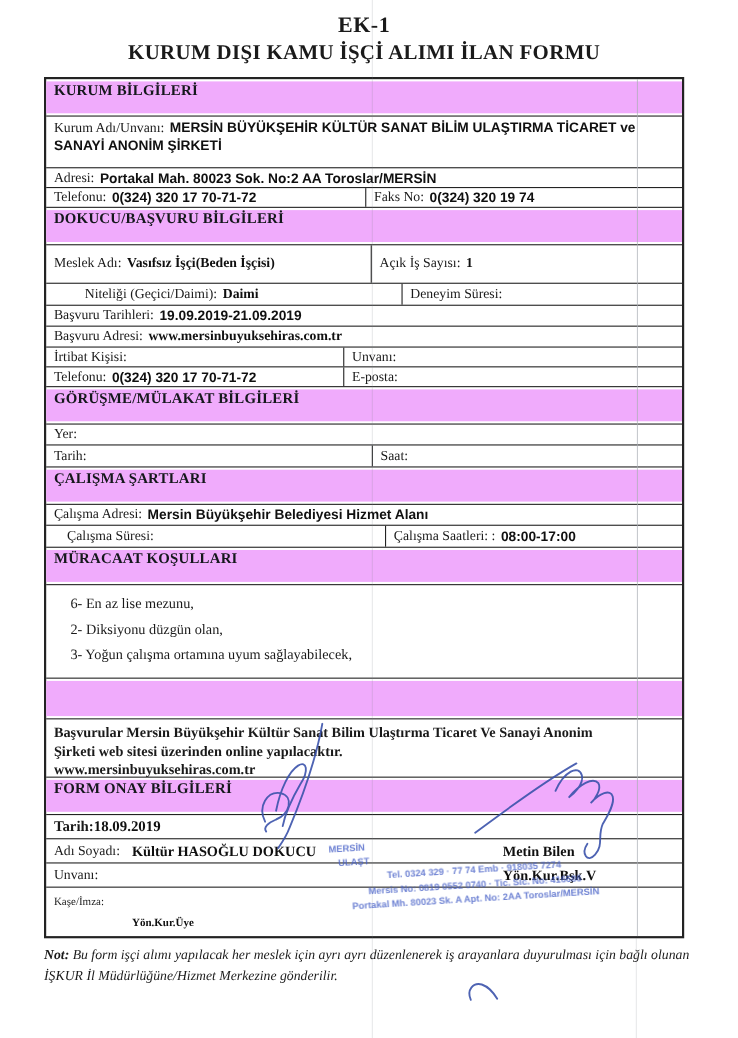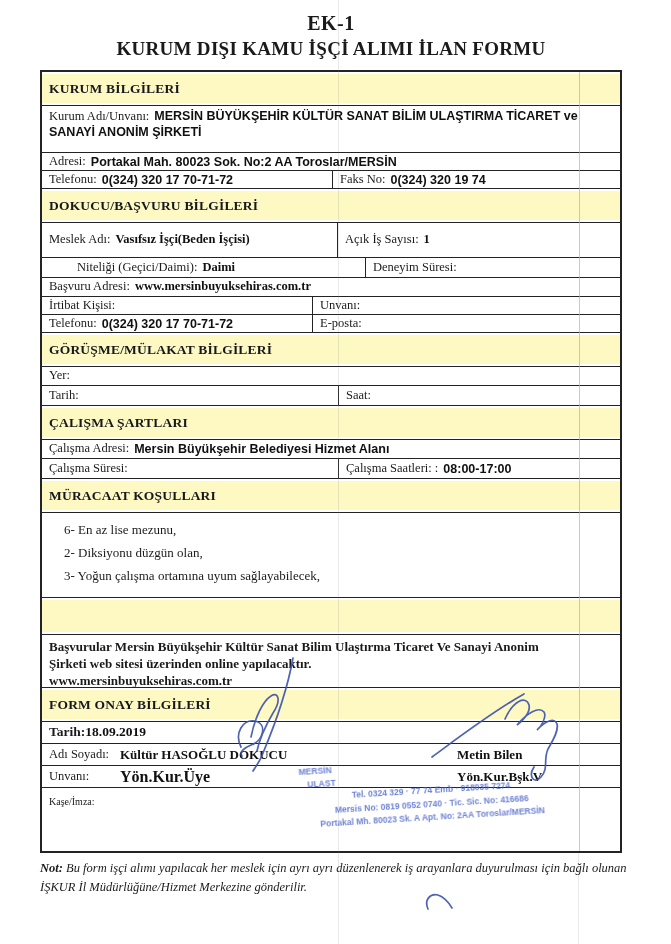--- a/index.html
+++ b/index.html
@@ -8,21 +8,21 @@
     font-family:"Liberation Serif",serif;color:#1a1a1a;
   }
   
   .heading{position:absolute;left:40px;top:12px;width:582px;text-align:center;}
   .heading .l1{font:bold 20px "Liberation Serif",serif;letter-spacing:.5px;}
   .heading .l2{font:bold 19px "Liberation Serif",serif;letter-spacing:.3px;margin-top:3px;}
   
   .tbl{position:absolute;left:40px;top:70px;width:582px;height:783px;box-sizing:border-box;
        border:2px solid #232323;background:transparent;}
   .innercol{position:absolute;top:0;bottom:0;left:537px;width:1px;background:#a9aeb3;opacity:.65;z-index:5;}
-  .sechead{box-sizing:border-box;height:29px;margin:2px 0;background:#fef9c3;display:flex;align-items:center;
+  .sechead{box-sizing:border-box;height:29px;margin:2px 0;background:#f0abfc;display:flex;align-items:flex-start;
            padding-left:7px;font:bold 13.5px "Liberation Serif",serif;color:#15181c;letter-spacing:.2px;}
   .row{box-sizing:border-box;position:relative;border-bottom:1.4px solid #232323;display:flex;align-items:center;
        padding-left:7px;font-size:12.5px;line-height:1.25;}
   .row.bt{border-top:1.4px solid #232323;}
   .row.noflex{display:block;}
   .lb{font-family:"Liberation Serif",serif;margin-right:5px;white-space:nowrap;}
   .vs{font:bold 12.5px "Liberation Sans",sans-serif;color:#101010;}
   .vf{font-weight:bold;font-family:"Liberation Serif",serif;color:#101010;}
   .cells{display:flex;width:100%;height:100%;align-items:stretch;}
   .cl{display:flex;align-items:center;box-sizing:border-box;}
@@ -102,20 +102,24 @@
         <span class="lb">Niteliği (Geçici/Daimi):</span>
           <span class="vf">Daimi</span>
       </div>
       <div class="cr">
         <span class="lb">Deneyim Süresi:</span>
           <span class="vf"></span>
       </div>
     </div>
   </div>
   <div class="row" style="height:19px;">
+    <span class="lb">Başvuru Tarihleri:</span>
+      <span class="vs">19.09.2019-21.09.2019</span>
+  </div>
+  <div class="row" style="height:19px;">
     <span class="lb">Başvuru Adresi:</span>
       <span class="vf">www.mersinbuyuksehiras.com.tr</span>
   </div>
   <div class="row" style="height:18px;padding-left:0;">
     <div class="cells">
       <div class="cl w270" style="padding-left:7px;">
         <span class="lb">İrtibat Kişisi:</span>
           <span class="vf"></span>
       </div>
       <div class="cr">
@@ -157,21 +161,21 @@
     </div>
   </div>
 
   <div class="sechead">
     <span>ÇALIŞMA ŞARTLARI</span>
   </div>
   <div class="row bt" style="height:20px;">
     <span class="lb">Çalışma Adresi:</span>
       <span class="vs">Mersin Büyükşehir Belediyesi Hizmet Alanı</span>
   </div>
-  <div class="row" style="height:20px;padding-left:0;">
+  <div class="row" style="height:20px;padding-left:12px;">
     <div class="cells">
       <div class="cl w296" style="padding-left:7px;">
         <span class="lb">Çalışma Süresi:</span>
           <span class="vf"></span>
       </div>
       <div class="cr">
         <span class="lb">Çalışma Saatleri: :</span>
           <span class="vs">08:00-17:00</span>
       </div>
     </div>
@@ -201,21 +205,21 @@
     <span class="lb" style="margin-right:0;font-weight:bold;">Tarih:</span>
       <span class="vf" style="font-size:13.5px;">18.09.2019</span>
   </div>
   <div class="row" style="height:22px;">
     <span class="lb">Adı Soyadı:</span>
     <span class="vf posL" style="font-size:13px;">Kültür HASOĞLU DOKUCU</span>
     <span class="vf posR" style="font-size:13px;">Metin Bilen</span>
   </div>
   <div class="row" style="height:22px;">
     <span class="lb">Unvanı:</span>
-    <span class="vf posL" style="font-size:16px;">Yön.Kur.Üye</span>
+    <span class="vf posL" style="font-size:10px;margin-top:44px;">Yön.Kur.Üye</span>
     <span class="vf posR" style="font-size:13px;">Yön.Kur.Bşk.V</span>
   </div>
   <div class="row noflex" style="height:62px;border-bottom:none;padding-top:8px;font-size:10px;">
     <span class="lb">Kaşe/İmza:</span>
   </div>
 </div>
 
 <div class="stamp">
   <div style="text-align:left;margin-left:14px;">MERSİN</div>
   <div style="text-align:left;margin-left:22px;">ULAŞT</div>

